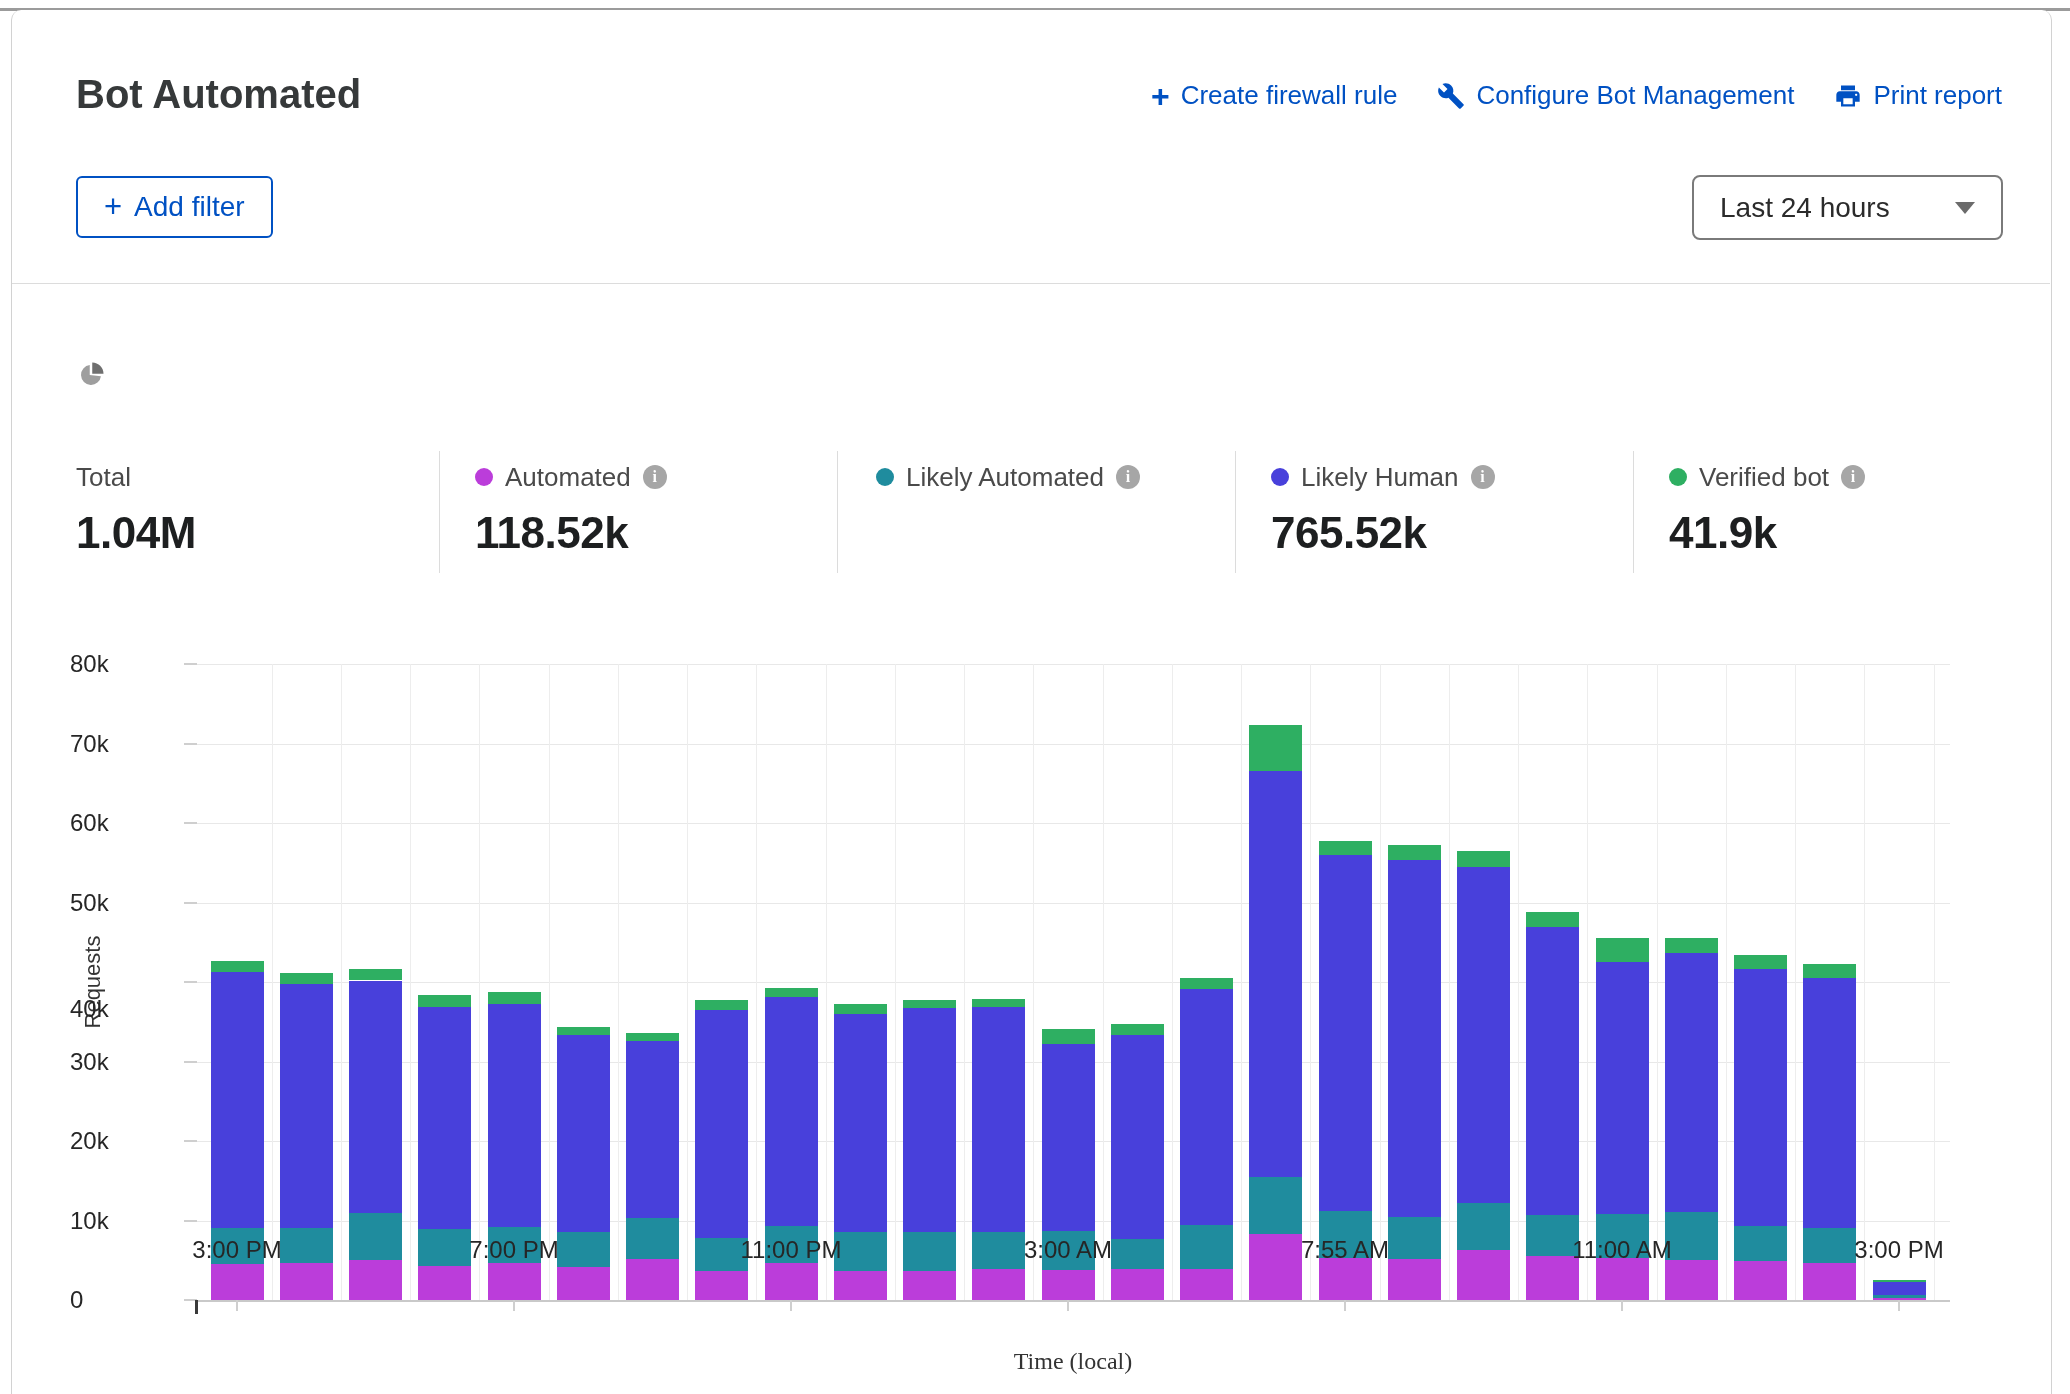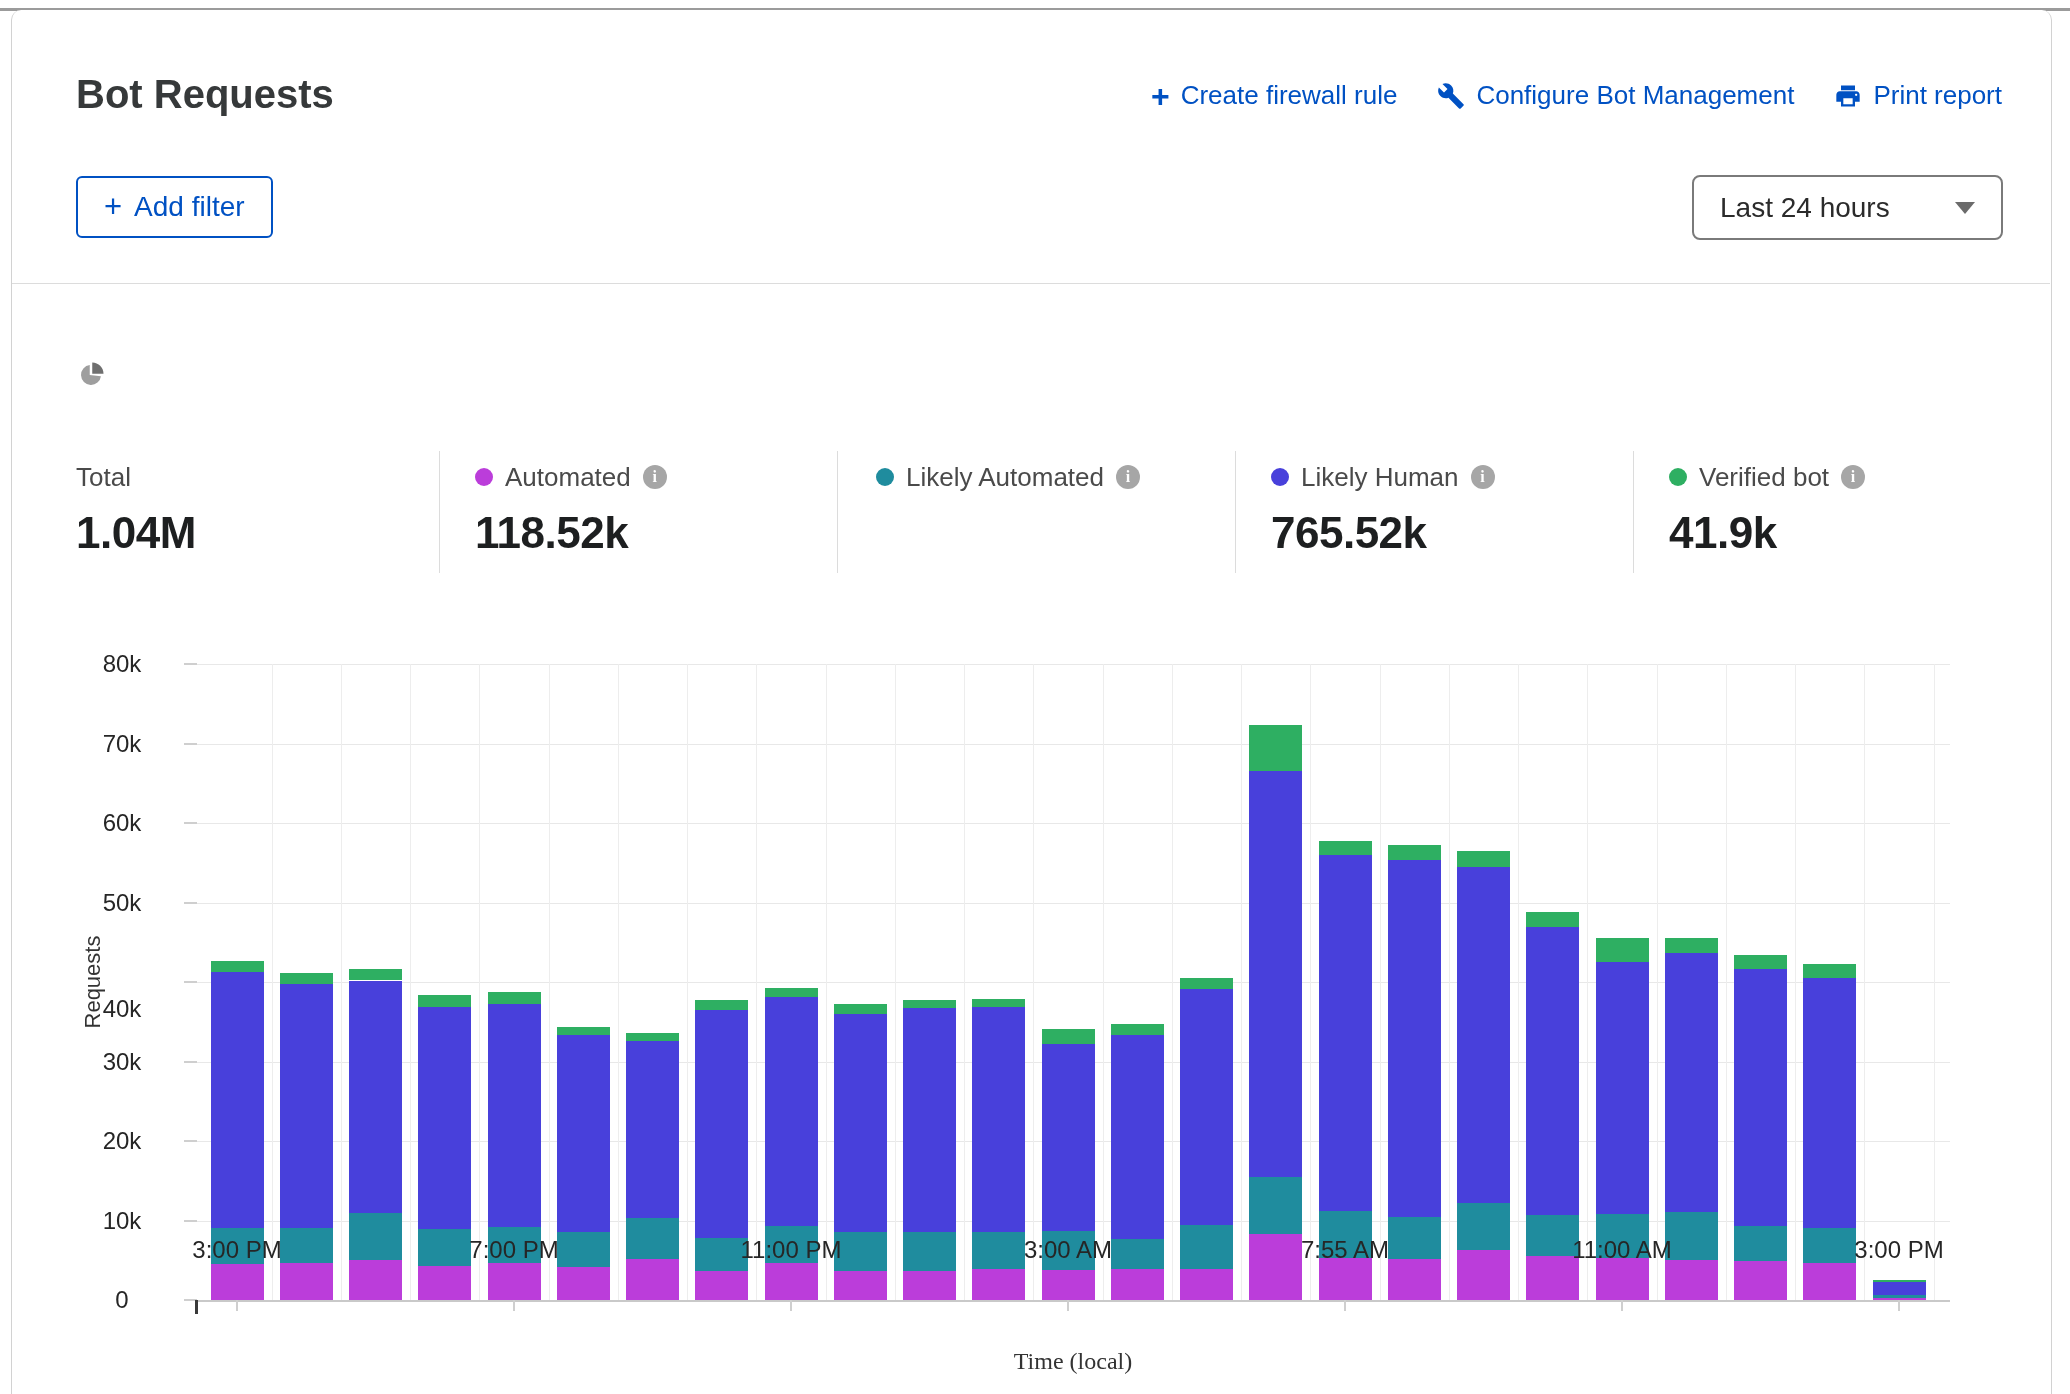--- a/index.html
+++ b/index.html
@@ -42,36 +42,36 @@
         align-items:center;justify-content:center;font-size:16px;font-weight:700;cursor:pointer;
         font-family:"Liberation Serif",serif;}
   .stat-divider{position:absolute;top:451px;width:1px;height:122px;background:#dcdcdc;}
 
   
   #chart{position:absolute;left:0;top:0;width:2070px;height:1394px;}
   .hgrid{position:absolute;height:1px;background:#e8e8e8;}
   .hgrid.axis{height:2px;background:#c9c9c9;}
   .vgrid{position:absolute;width:1px;background:#ededed;}
   .ydash{position:absolute;left:184px;width:13px;height:2px;background:#cfcfcf;}
-  .ylab{position:absolute;left:70px;width:104px;text-align:center;font-size:24px;color:#262626;height:28px;line-height:28px;}
+  .ylab{position:absolute;left:70px;width:104px;text-align:left;font-size:24px;color:#262626;height:28px;line-height:28px;}
   .seg{position:absolute;}
   .xtick{position:absolute;top:1300px;width:2px;height:11px;background:#cfcfcf;}
   .xtick.dark{background:#3a3a3a;width:3px;height:14px;}
   .xlab{position:absolute;top:1236px;width:200px;text-align:center;font-size:24px;color:#262626;}
   #ylabel{position:absolute;left:-55px;top:967px;width:300px;height:30px;text-align:center;
       transform:rotate(-90deg);font-size:22px;color:#333;}
   #xlabel{position:absolute;left:873px;top:1348px;width:400px;text-align:center;font-size:24px;color:#333;font-family:Liberation Serif, serif;}
 </style>
 </head>
 <body>
 
 <div id="top-strip"></div>
 <div id="card"></div>
 
-<div id="page-title">Bot Requests</div>
+<div id="page-title">Bot Automated</div>
 
 <div id="actions">
   <div class="action">
     <span class="plus-glyph">+</span>
     <span>Create firewall rule</span>
   </div>
   <div class="action">
     <span>
       <svg width="28" height="28" viewBox="0 0 24 24" fill="#0051c3">
           <path d="M22.7 19l-9.1-9.1c.9-2.3.4-5-1.5-6.9-2-2-5-2.4-7.4-1.3L9 6 6 9 1.6 4.7C.4 7.1.9 10.1 2.9 12.1c1.9 1.9 4.6 2.4 6.9 1.5l9.1 9.1c.4.4 1 .4 1.4 0l2.3-2.3c.5-.4.5-1.1.1-1.4z"></path>

